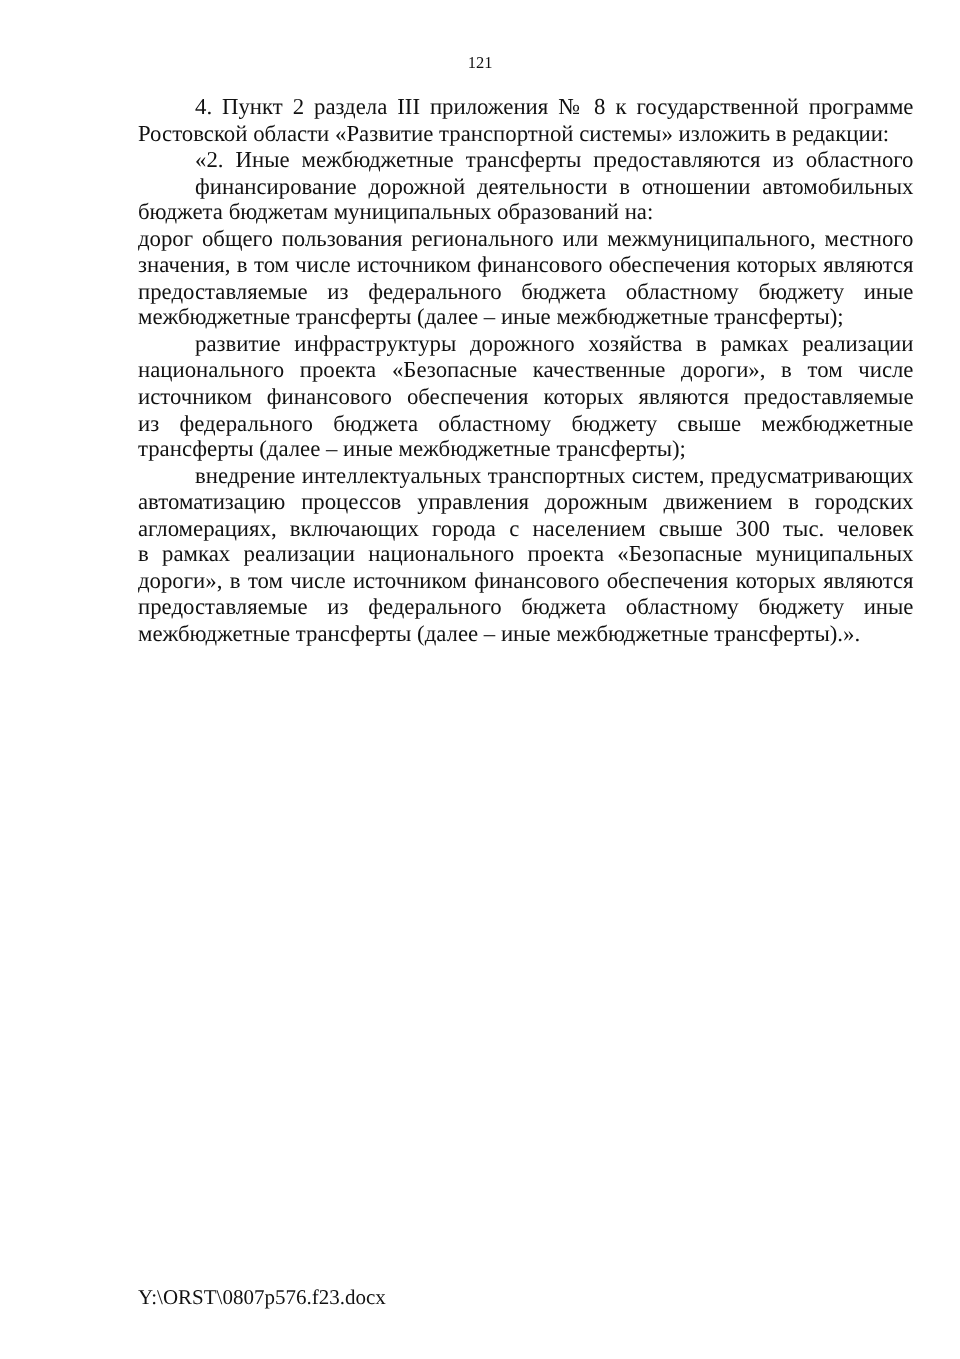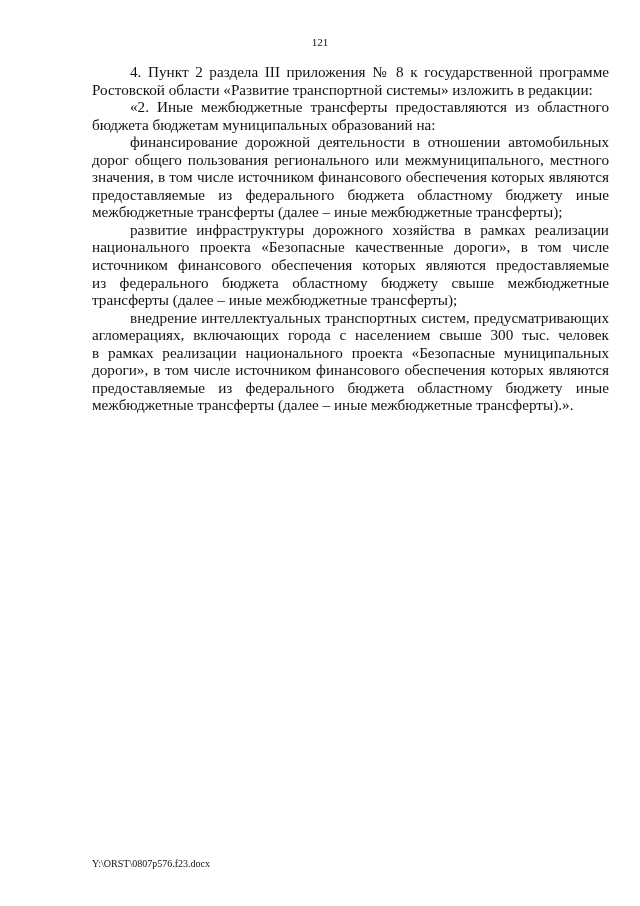--- a/index.html
+++ b/index.html
@@ -5,43 +5,44 @@
   html, body { margin: 0; padding: 0; background: #ffffff; }
   body { width: 640px; height: 906px; position: relative; overflow: hidden;
          font-family: "Liberation Serif", "DejaVu Serif", serif; color: #111; }
   .page-number { position: absolute; top: 36px; left: 0; width: 640px; text-align: center;
                  font-size: 11px; }
   .body-text { position: absolute; top: 63px; left: 92px; width: 517px; font-size: 15.2px; }
   .line { display: block; height: 17.55px; line-height: 17.55px; white-space: nowrap;
           text-align: justify; text-align-last: justify; }
   .line.indent { padding-left: 38px; }
   .line.last { text-align: center; text-align-last: left; }
-  .footer-path { position: absolute; top: 858px; left: 92px; font-size: 10px; }
+  .footer-path { position: absolute; top: 858px; left: 92px; font-size: 14px; }
 </style>
 </head>
 <body>
 
 <div class="page-number">121</div>
 
 <div class="body-text">
   <span class="line indent">4. Пункт 2 раздела III приложения № 8 к государственной программе</span>
   <span class="line last">Ростовской области «Развитие транспортной системы» изложить в редакции:</span>
   <span class="line indent">«2. Иные межбюджетные трансферты предоставляются из областного</span>
+  <span class="line indent">финансирование дорожной деятельности в отношении автомобильных</span>
   <span class="line last">бюджета бюджетам муниципальных образований на:</span>
-  <span class="line indent">финансирование дорожной деятельности в отношении автомобильных</span>
   <span class="line">дорог общего пользования регионального или межмуниципального, местного</span>
   <span class="line">значения, в том числе источником финансового обеспечения которых являются</span>
   <span class="line">предоставляемые из федерального бюджета областному бюджету иные</span>
   <span class="line last">межбюджетные трансферты (далее – иные межбюджетные трансферты);</span>
   <span class="line indent">развитие инфраструктуры дорожного хозяйства в рамках реализации</span>
   <span class="line">национального проекта «Безопасные качественные дороги», в том числе</span>
   <span class="line">источником финансового обеспечения которых являются предоставляемые</span>
   <span class="line">из федерального бюджета областному бюджету свыше межбюджетные</span>
   <span class="line last">трансферты (далее – иные межбюджетные трансферты);</span>
   <span class="line indent">внедрение интеллектуальных транспортных систем, предусматривающих</span>
+  <span class="line">автоматизацию процессов управления дорожным движением в городских</span>
   <span class="line">агломерациях, включающих города с населением свыше 300 тыс. человек</span>
   <span class="line">в рамках реализации национального проекта «Безопасные муниципальных</span>
   <span class="line">дороги», в том числе источником финансового обеспечения которых являются</span>
   <span class="line">предоставляемые из федерального бюджета областному бюджету иные</span>
   <span class="line last">межбюджетные трансферты (далее – иные межбюджетные трансферты).».</span>
 </div>
 
 <div class="footer-path">Y:\ORST\0807p576.f23.docx</div>
 
 </body></html>

